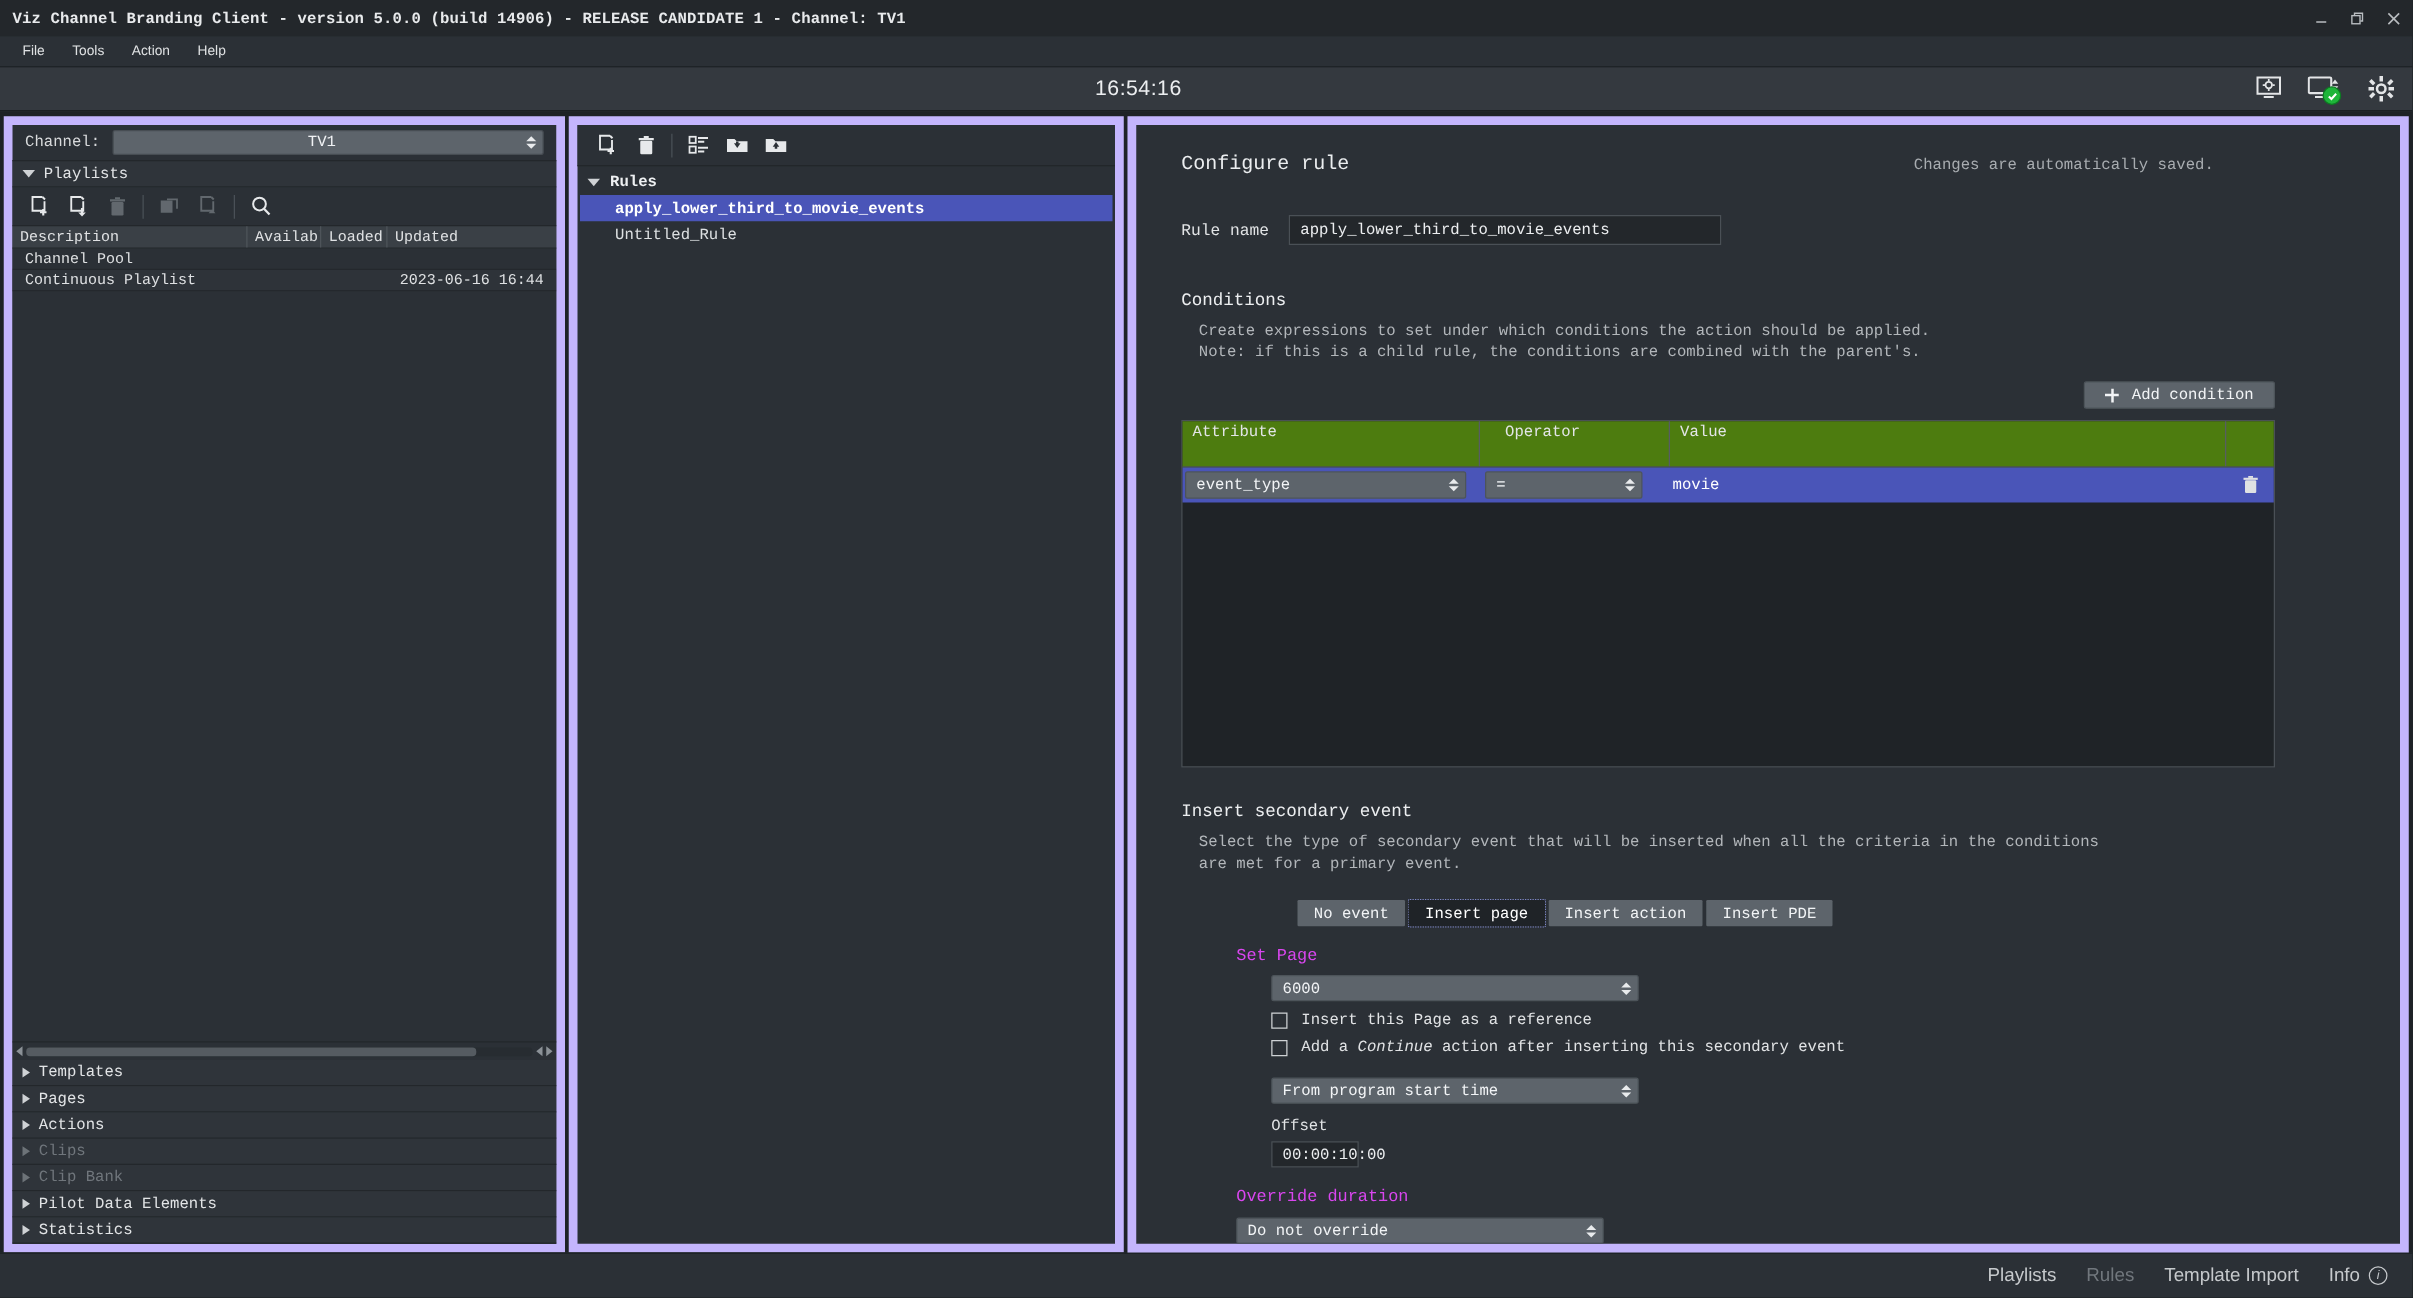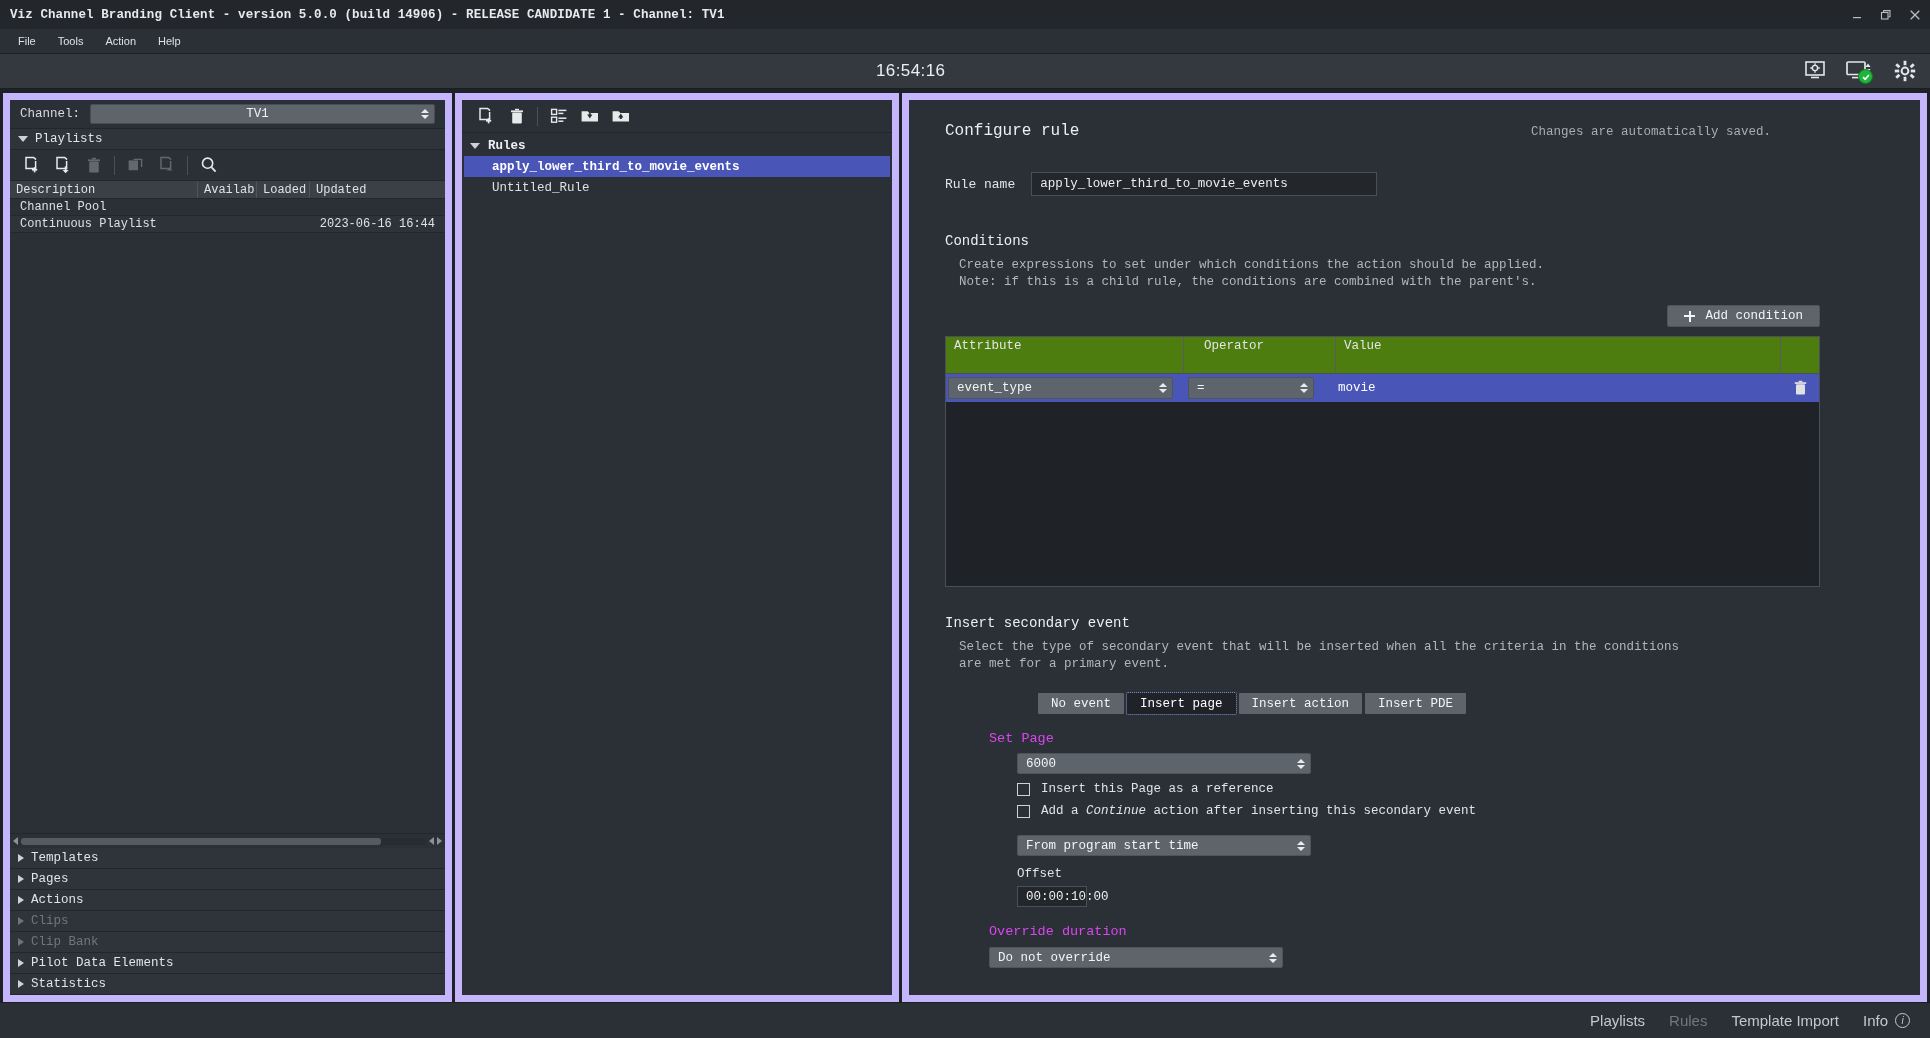--- a/index.html
+++ b/index.html
@@ -160,21 +160,21 @@
   .plus::after { top: 4.5px; left: 0; height: 2px; width: 11px; }
 
   .cond-table { margin-top: 9px; width: 875px; border: 1px solid #4a5056; background: #1f2327; }
   .cond-head { height: 37px; display: flex; background: #4d7c0f; font-size: 12.5px;
                color: #e3e5e7; border-bottom: 1px solid #4a5056; }
   .ch { padding: 2px 0 0 8px; border-right: 1px solid #575d63; }
   .ch.c-attr { width: 238px; }
   .ch.c-op { width: 140px; margin-left: 12px; }
   .ch.c-val { flex: 1; }
   .ch.c-del { width: 38px; border-right: 0; }
-  .cond-body { height: 212px; position: relative; text-align: center; }
+  .cond-body { height: 239px; position: relative; text-align: center; }
   .cond-row { height: 28px; display: flex; align-items: center; background: #4a55b8;
               padding: 0 0 0 2px; }
   .cond-cell { display: flex; align-items: center; }
   .cond-cell.attr { width: 240px; }
   .cond-cell.op { width: 140px; }
   .cond-cell.val { flex: 1; font-size: 12.5px; color: #ffffff; padding-left: 10px; }
   .cond-combo { width: 225px; height: 22px; background: #5d646b; border: 1px solid #4d545a;
                 border-radius: 2px; position: relative; font-size: 12.5px; color: #f2f4f6;
                 display: flex; align-items: center; padding-left: 8px; }
   .cond-combo.small { width: 126px; }

